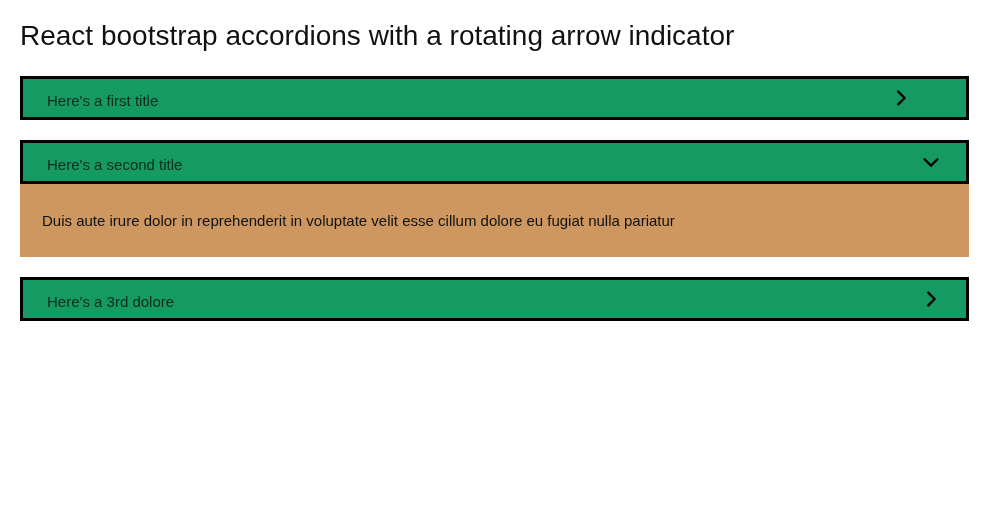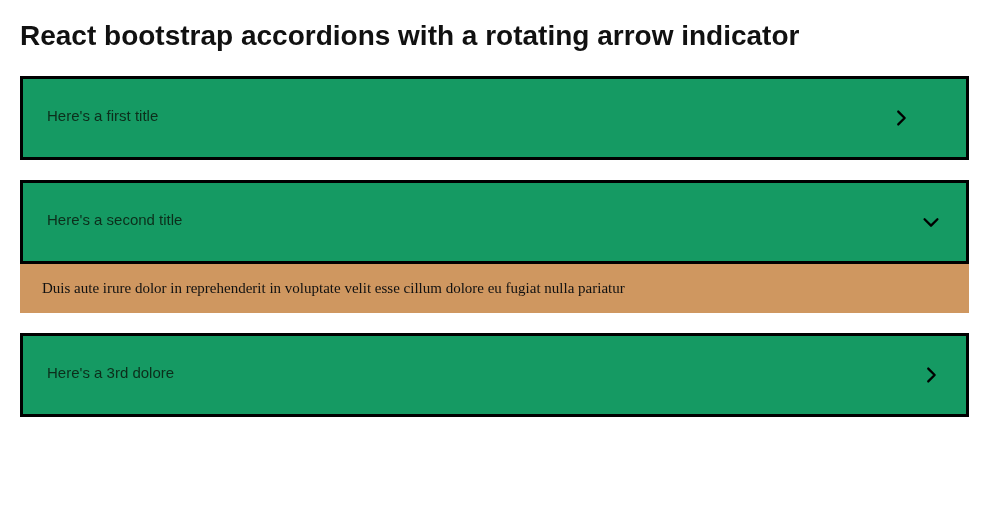--- a/index.html
+++ b/index.html
@@ -8,34 +8,34 @@
       padding: 0;
     }
     body {
       font-family: "Segoe UI", Arial, sans-serif;
       padding: 20px;
       background: #ffffff;
       width: 989px;
     }
     h1 {
       font-size: 28px;
-      font-weight: 700;
+      font-weight: 400;
       color: #111;
       margin-bottom: 24px;
     }
     .accordion-item {
       margin-bottom: 20px;
     }
     .accordion-header {
       background: #159A63;
       border: 3px solid #000;
-      padding: 28px 24px;
+      padding: 8px 24px;
       display: flex;
       justify-content: space-between;
-      align-items: flex-start;
+      align-items: flex-end;
       cursor: pointer;
       color: #0a2a1c;
       font-size: 15px;
     }
     .accordion-header .label {
       color: #0c2e1b;
     }
     .chevron {
       width: 22px;
       height: 22px;
@@ -47,24 +47,23 @@
       width: 22px;
       height: 22px;
       stroke: #000;
       stroke-width: 2.5;
       fill: none;
       stroke-linecap: round;
       stroke-linejoin: round;
     }
     .accordion-body {
       background: #CF9760;
-      padding: 16px 22px;
+      padding: 28px 22px;
       font-size: 15px;
       color: #111;
-      font-family: Liberation Serif, serif;
     }
     .expanded-item {
       margin-bottom: 20px;
       border-radius: 15px;
     }
     .chevron-right-icon {
       margin-right: 30px;
     }
   </style>
 </head>

